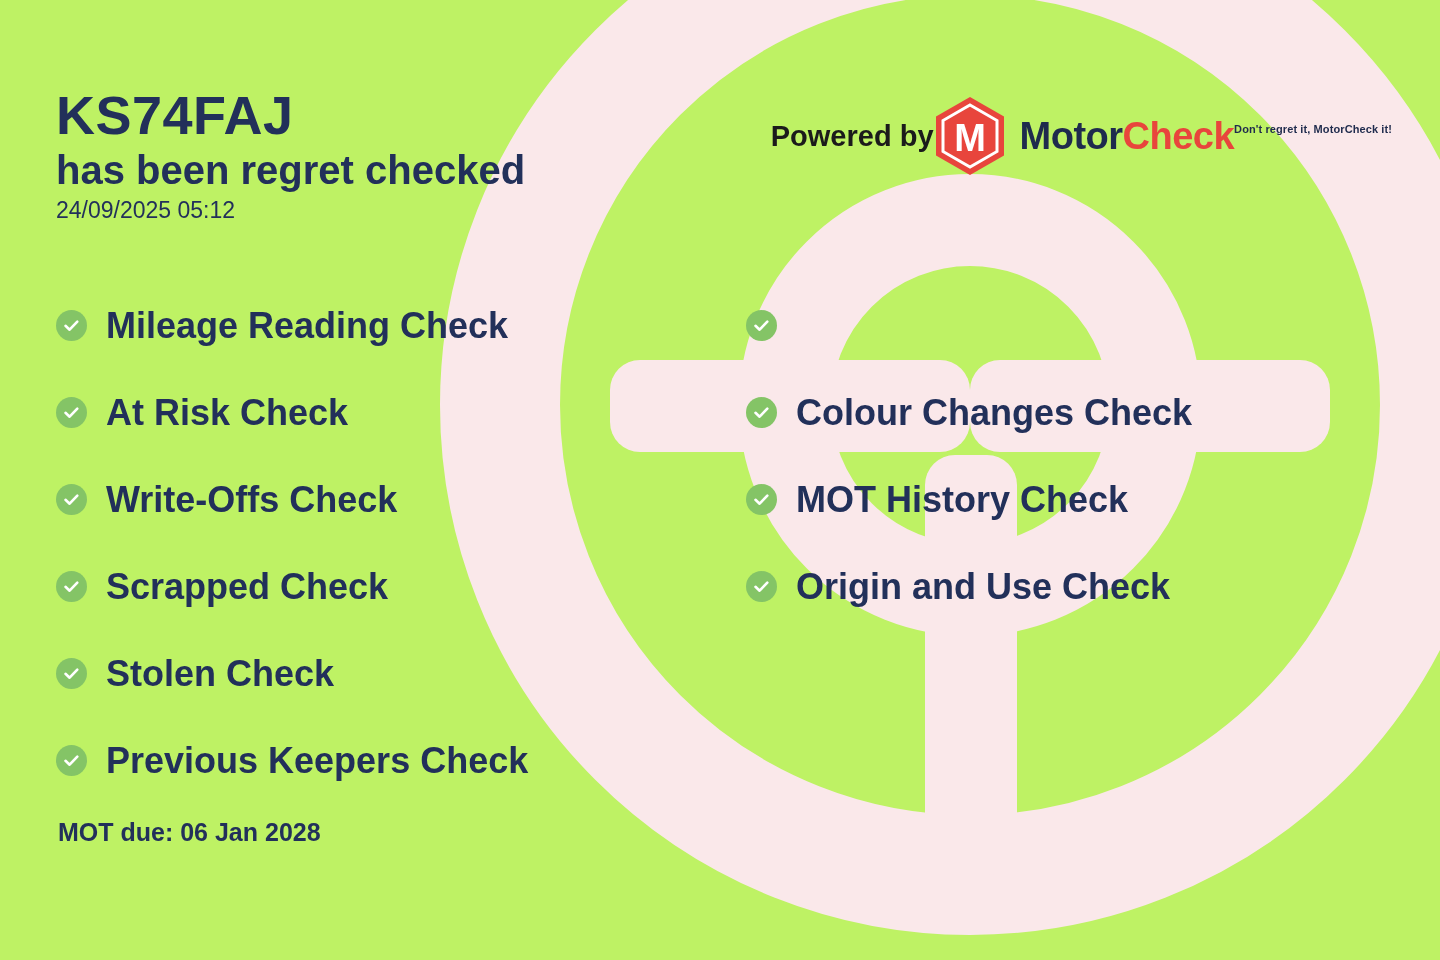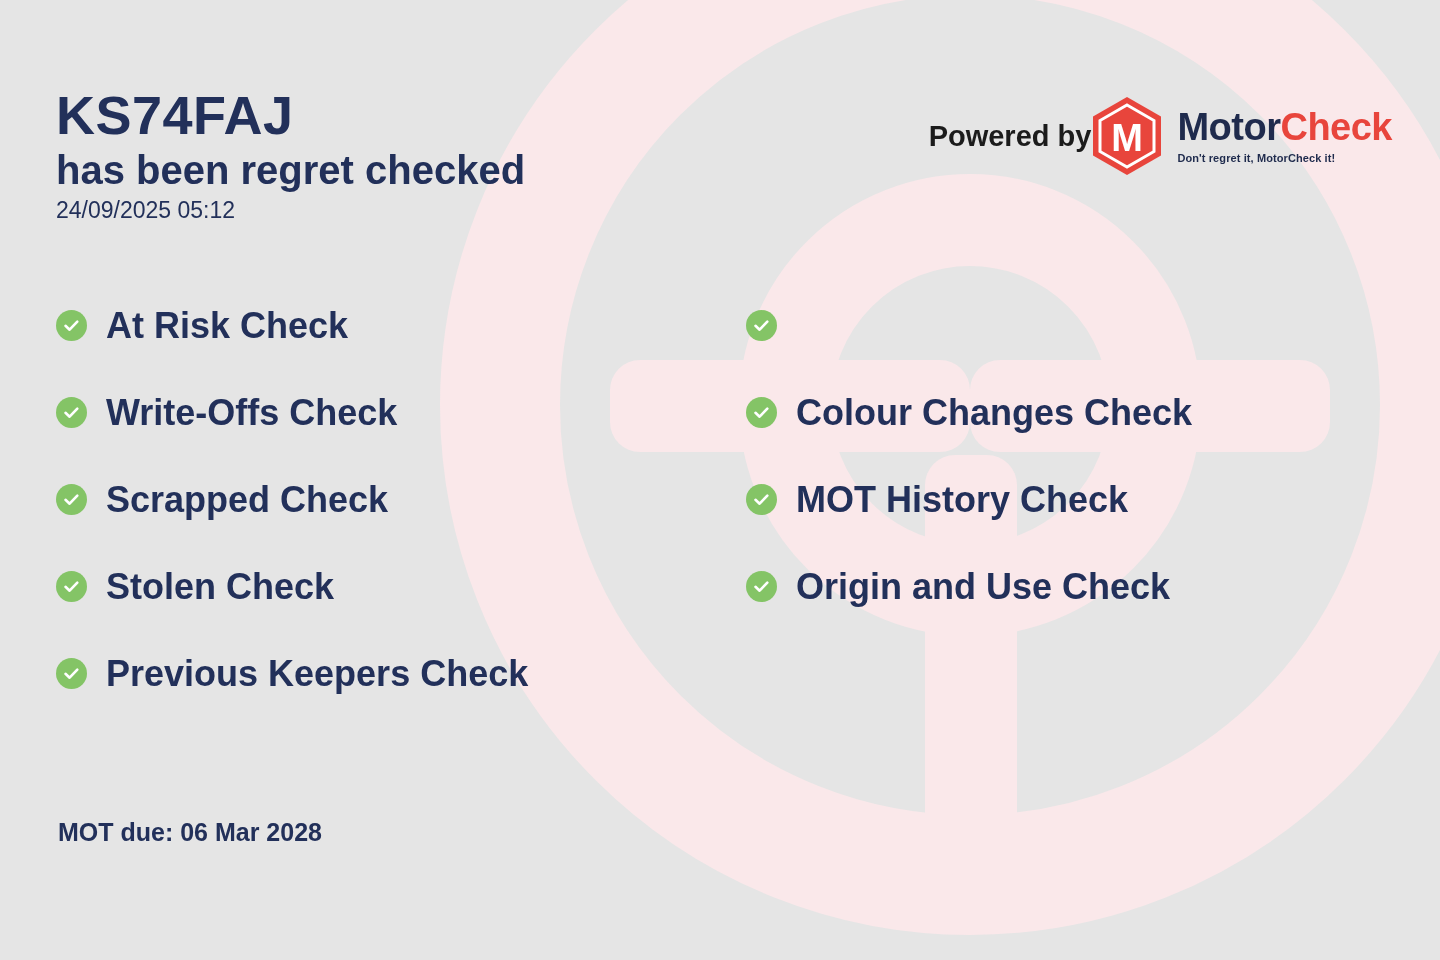--- a/index.html
+++ b/index.html
@@ -7,21 +7,21 @@
     width: 1440px;
     height: 960px;
     background: #ffffff;
     font-family: "Liberation Sans", sans-serif;
     overflow: hidden;
   }
   #page {
     position: relative;
     width: 1440px;
     height: 960px;
-    background: #e5e5e5;
+    background: #bef264;
     overflow: hidden;
   }
 
   
   .wheel-wrap {
     position: absolute;
     right: -120px;
     top: -185px;
     width: 1180px;
     height: 1180px;
@@ -76,21 +76,21 @@
     align-items: center;
     gap: 14px;
   }
   .hex {
     position: relative;
     width: 72px;
     height: 80px;
   }
   .mc-word {
     display: flex;
-    flex-direction: column;
+    flex-direction: row;
     justify-content: center;
   }
   .mc-name {
     font-size: 38px;
     font-weight: bold;
     letter-spacing: -0.5px;
     line-height: 1;
   }
   .mc-name .motor { color: #1f2b4d; }
   .mc-name .check { color: #e8453c; }
@@ -198,20 +198,28 @@
 
   <div class="checks">
 
     <div class="col col-left">
       <div class="check-row">
         <span class="tick">
           <svg width="17" height="17" viewBox="0 0 17 17" aria-hidden="true">
               <path d="M2.5 8.8 L6.6 12.7 L14.3 4.6" fill="none" stroke="#ffffff" stroke-width="2.6" stroke-linecap="round" stroke-linejoin="round"></path>
             </svg>
         </span>
+        <span class="check-label">Mileage Reading Check</span>
+      </div>
+      <div class="check-row">
+        <span class="tick">
+          <svg width="17" height="17" viewBox="0 0 17 17" aria-hidden="true">
+              <path d="M2.5 8.8 L6.6 12.7 L14.3 4.6" fill="none" stroke="#ffffff" stroke-width="2.6" stroke-linecap="round" stroke-linejoin="round"></path>
+            </svg>
+        </span>
         <span class="check-label">At Risk Check</span>
       </div>
       <div class="check-row">
         <span class="tick">
           <svg width="17" height="17" viewBox="0 0 17 17" aria-hidden="true">
               <path d="M2.5 8.8 L6.6 12.7 L14.3 4.6" fill="none" stroke="#ffffff" stroke-width="2.6" stroke-linecap="round" stroke-linejoin="round"></path>
             </svg>
         </span>
         <span class="check-label">Write-Offs Check</span>
       </div>
@@ -270,15 +278,15 @@
           <svg width="17" height="17" viewBox="0 0 17 17" aria-hidden="true">
               <path d="M2.5 8.8 L6.6 12.7 L14.3 4.6" fill="none" stroke="#ffffff" stroke-width="2.6" stroke-linecap="round" stroke-linejoin="round"></path>
             </svg>
         </span>
         <span class="check-label">Origin and Use Check</span>
       </div>
     </div>
 
   </div>
 
-  <div class="mot-due">MOT due: 06 Mar 2028</div>
+  <div class="mot-due">MOT due: 06 Jan 2028</div>
 
 </div>
 
 </body></html>

